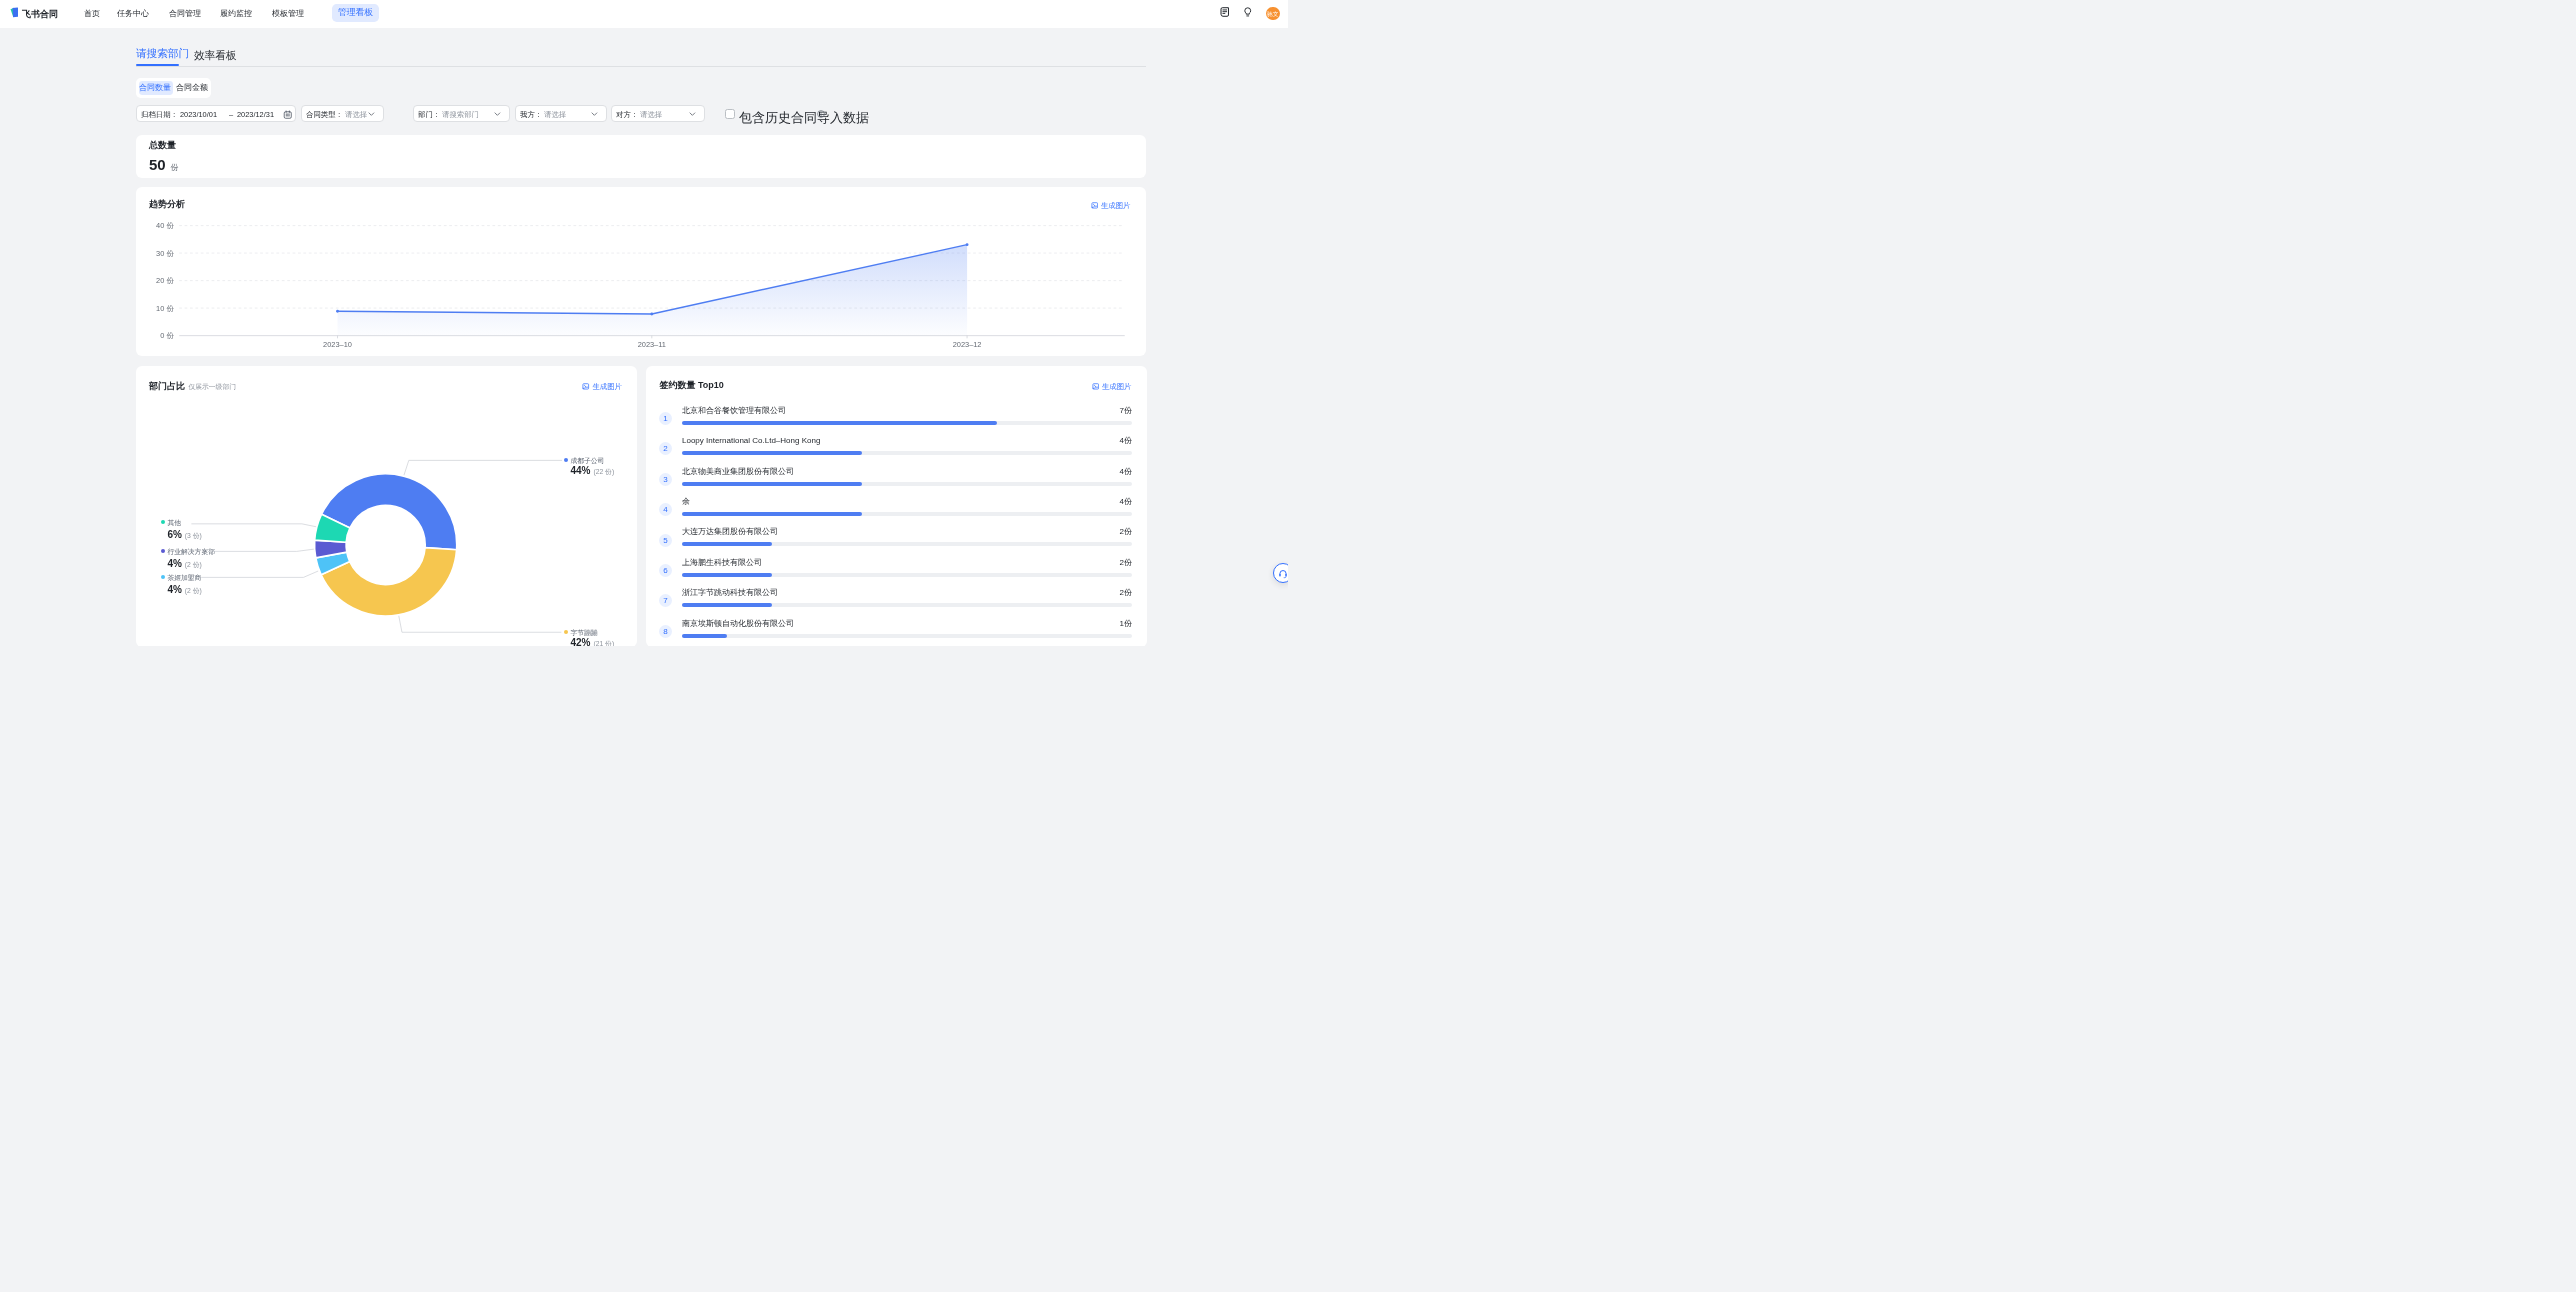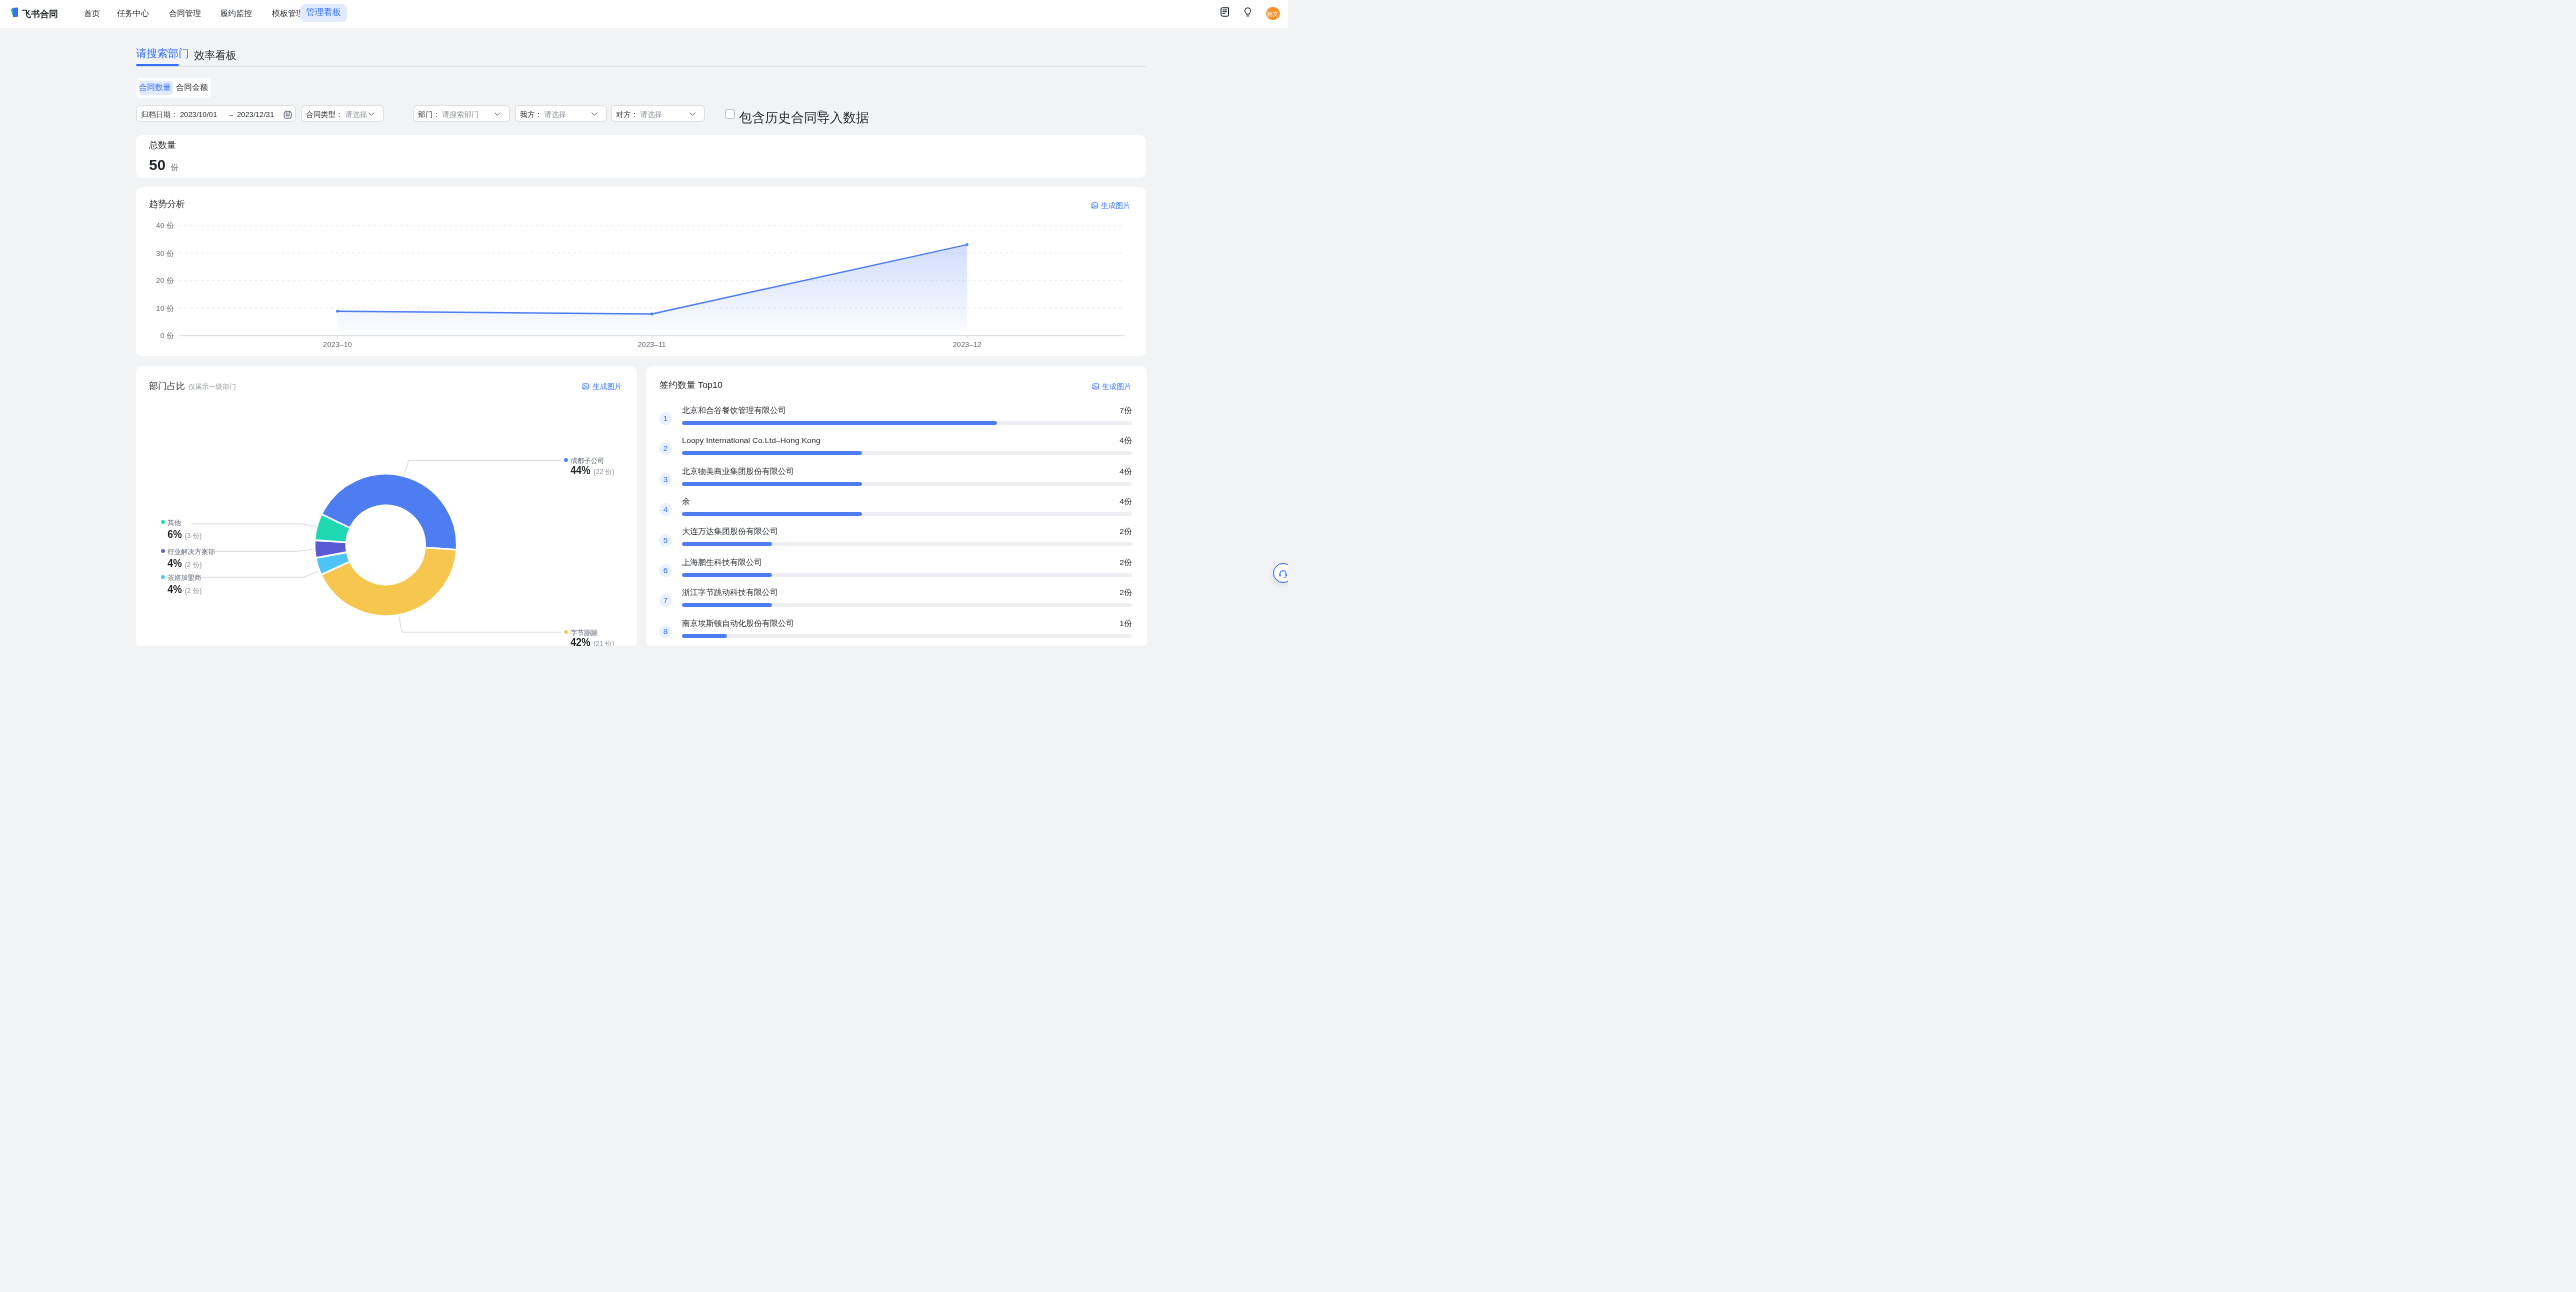--- a/index.html
+++ b/index.html
@@ -2,35 +2,35 @@
 <html lang="zh" style="font-size:10.8px"><head>
 <meta charset="utf-8">
 <style>
 *{margin:0;padding:0;box-sizing:border-box}
 html,body{width:1288px;height:646px;overflow:hidden}
 body{font-family:"Liberation Sans",sans-serif;background:#F2F3F5;color:#1F2329;position:relative}
 .nav{position:absolute;left:0;top:0;width:1288px;height:28px;background:#fff}
 .logoicon{position:absolute;left:9.5px;top:6.8px}
 .logotext{position:absolute;left:22px;top:8.4px;font-size:9px;font-weight:bold}
 .nitem{position:absolute;top:7.8px;font-size:8px;color:#1F2329;white-space:nowrap}
-.npill{position:absolute;left:300px;top:4px;width:47px;height:17.6px;background:#E1EAFF;border-radius:4.7px;color:#3370FF;font-size:8.8px;text-align:center;line-height:17.6px}
+.npill{position:absolute;left:332px;top:4px;width:47px;height:17.6px;background:#E1EAFF;border-radius:4.7px;color:#3370FF;font-size:8.8px;text-align:center;line-height:17.6px}
 .navright svg{position:absolute;top:7.4px}
 .avatar{position:absolute;left:1266px;top:6.8px;width:13.5px;height:13.5px;border-radius:50%;background:#F79130;color:#fff;font-size:5.7px;text-align:center;line-height:14px}
 .tabactive{position:absolute;left:136px;top:47px;font-size:10.8px;font-weight:500;color:#3370FF;letter-spacing:-0.2px}
 .tabidle{position:absolute;left:194px;top:49px;font-size:10.8px;font-weight:500;color:#1F2329;letter-spacing:-0.2px}
 .tabdivider{position:absolute;left:136px;top:66px;width:1010px;height:0.7px;background:#DEE0E3}
 .tabunderline{position:absolute;left:136px;top:64px;width:43px;height:2px;background:#3370FF;border-radius:1.4px}
 .toggle{position:absolute;left:136px;top:78px;width:75px;height:20px;background:#fff;border-radius:4.7px}
 .chip1{position:absolute;left:3px;top:3px;width:34px;height:14px;background:#E1EAFF;border-radius:3.4px;color:#3370FF;font-size:8px;text-align:left;line-height:14px;white-space:nowrap}
 .chip2{position:absolute;left:40px;top:3px;width:32px;height:14px;color:#1F2329;font-size:8px;text-align:center;line-height:14px;white-space:nowrap}
 .fbox{position:absolute;top:105px;height:17px;background:#fff;border:0.7px solid #DEE0E3;border-radius:4px;font-size:7.4px;line-height:15.5px;padding-top:1px;white-space:nowrap;color:#1F2329}
 .ph{color:#8F959E}
 .chev{position:absolute;top:6.4px}
 .card{position:absolute;background:#fff;border-radius:6px}
-.ctitle{font-weight:400;font-size:9px;color:#1F2329}
+.ctitle{font-weight:700;font-size:9px;color:#1F2329}
 .genlink{position:absolute;font-size:7.4px;color:#3370FF}
 .genlink svg{vertical-align:-0.7px;margin-right:2.7px}
 .rankrow{position:absolute;left:682px;width:450px}
 .rankname{font-size:8px;color:#1F2329;line-height:10px}
 .rankval{position:absolute;right:0;top:0;font-size:8px;line-height:10px;color:#1F2329}
 .rankbar{position:absolute;left:0;top:15.3px;width:450px;height:4px;border-radius:2px;background:#EDEFF2}
 .rankfill{height:4px;border-radius:2px;background:#4E7DF2}
 .rankno{position:absolute;left:659px;width:13px;height:13px;border-radius:50%;background:#E9F0FF;color:#3370FF;font-size:8px;text-align:center;line-height:13px}
 .dlabel{position:absolute;white-space:nowrap}
 .dname{font-size:6.8px;color:#5E6673;line-height:10px}

